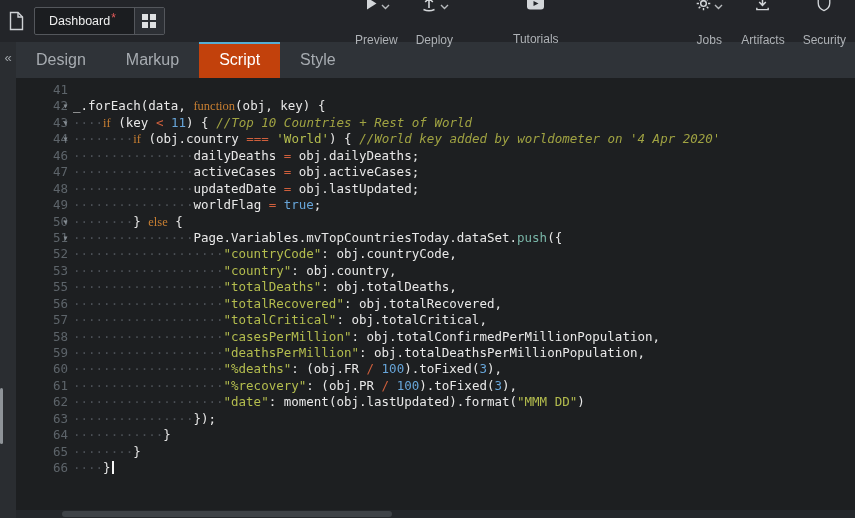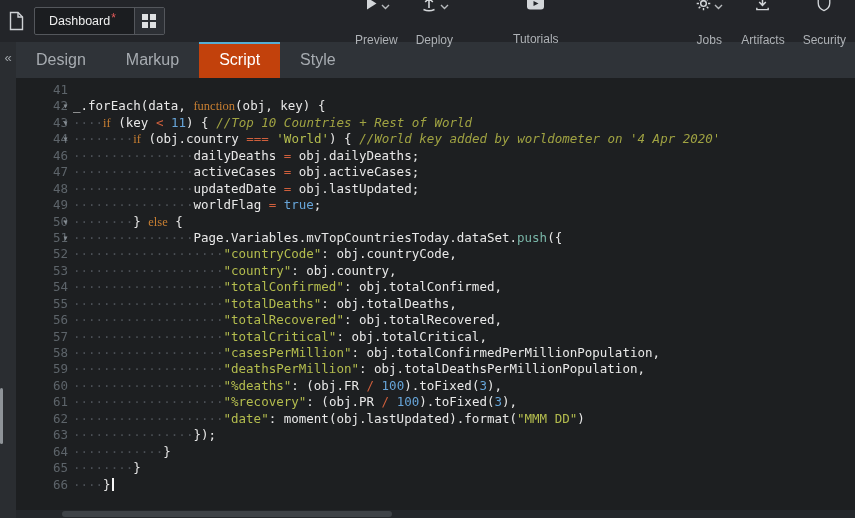--- a/index.html
+++ b/index.html
@@ -202,21 +202,20 @@
           <div class="code-row"><div class="gutter-cell">43</div><div class="fold-cell">▾</div><div class="code-cell"><span class="ws">····</span><span class="tk-k">if</span><span class="tk-p"> (key </span><span class="tk-o">&lt;</span><span class="tk-p"> </span><span class="tk-n">11</span><span class="tk-p">) { </span><span class="tk-c">//Top 10 Countries + Rest of World</span></div></div>
           <div class="code-row"><div class="gutter-cell">44</div><div class="fold-cell">▾</div><div class="code-cell"><span class="ws">········</span><span class="tk-k">if</span><span class="tk-p"> (obj.country </span><span class="tk-o">===</span><span class="tk-p"> </span><span class="tk-s">'World'</span><span class="tk-p">) { </span><span class="tk-c">//World key added by worldometer on '4 Apr 2020'</span></div></div>
           <div class="code-row"><div class="gutter-cell">46</div><div class="fold-cell"></div><div class="code-cell"><span class="ws">················</span><span class="tk-p">dailyDeaths </span><span class="tk-o">=</span><span class="tk-p"> obj.dailyDeaths;</span></div></div>
           <div class="code-row"><div class="gutter-cell">47</div><div class="fold-cell"></div><div class="code-cell"><span class="ws">················</span><span class="tk-p">activeCases </span><span class="tk-o">=</span><span class="tk-p"> obj.activeCases;</span></div></div>
           <div class="code-row"><div class="gutter-cell">48</div><div class="fold-cell"></div><div class="code-cell"><span class="ws">················</span><span class="tk-p">updatedDate </span><span class="tk-o">=</span><span class="tk-p"> obj.lastUpdated;</span></div></div>
           <div class="code-row"><div class="gutter-cell">49</div><div class="fold-cell"></div><div class="code-cell"><span class="ws">················</span><span class="tk-p">worldFlag </span><span class="tk-o">=</span><span class="tk-p"> </span><span class="tk-n">true</span><span class="tk-p">;</span></div></div>
           <div class="code-row"><div class="gutter-cell">50</div><div class="fold-cell">▾</div><div class="code-cell"><span class="ws">········</span><span class="tk-p">} </span><span class="tk-k">else</span><span class="tk-p"> {</span></div></div>
           <div class="code-row"><div class="gutter-cell">51</div><div class="fold-cell">▾</div><div class="code-cell"><span class="ws">················</span><span class="tk-p">Page.Variables.mvTopCountriesToday.dataSet.</span><span class="tk-f">push</span><span class="tk-p">({</span></div></div>
           <div class="code-row"><div class="gutter-cell">52</div><div class="fold-cell"></div><div class="code-cell"><span class="ws">····················</span><span class="tk-s">"countryCode"</span><span class="tk-p">: obj.countryCode,</span></div></div>
           <div class="code-row"><div class="gutter-cell">53</div><div class="fold-cell"></div><div class="code-cell"><span class="ws">····················</span><span class="tk-s">"country"</span><span class="tk-p">: obj.country,</span></div></div>
-          <div class="code-row"><div class="gutter-cell">54</div><div class="fold-cell"></div><div class="code-cell"><span class="ws">····················</span><span class="tk-s">"totalConfirmed"</span><span class="tk-p">: obj.totalConfirmed,</span></div></div>
           <div class="code-row"><div class="gutter-cell">55</div><div class="fold-cell"></div><div class="code-cell"><span class="ws">····················</span><span class="tk-s">"totalDeaths"</span><span class="tk-p">: obj.totalDeaths,</span></div></div>
           <div class="code-row"><div class="gutter-cell">56</div><div class="fold-cell"></div><div class="code-cell"><span class="ws">····················</span><span class="tk-s">"totalRecovered"</span><span class="tk-p">: obj.totalRecovered,</span></div></div>
           <div class="code-row"><div class="gutter-cell">57</div><div class="fold-cell"></div><div class="code-cell"><span class="ws">····················</span><span class="tk-s">"totalCritical"</span><span class="tk-p">: obj.totalCritical,</span></div></div>
           <div class="code-row"><div class="gutter-cell">58</div><div class="fold-cell"></div><div class="code-cell"><span class="ws">····················</span><span class="tk-s">"casesPerMillion"</span><span class="tk-p">: obj.totalConfirmedPerMillionPopulation,</span></div></div>
           <div class="code-row"><div class="gutter-cell">59</div><div class="fold-cell"></div><div class="code-cell"><span class="ws">····················</span><span class="tk-s">"deathsPerMillion"</span><span class="tk-p">: obj.totalDeathsPerMillionPopulation,</span></div></div>
           <div class="code-row"><div class="gutter-cell">60</div><div class="fold-cell"></div><div class="code-cell"><span class="ws">····················</span><span class="tk-s">"%deaths"</span><span class="tk-p">: (obj.FR </span><span class="tk-o">/</span><span class="tk-p"> </span><span class="tk-n">100</span><span class="tk-p">).toFixed(</span><span class="tk-n">3</span><span class="tk-p">),</span></div></div>
           <div class="code-row"><div class="gutter-cell">61</div><div class="fold-cell"></div><div class="code-cell"><span class="ws">····················</span><span class="tk-s">"%recovery"</span><span class="tk-p">: (obj.PR </span><span class="tk-o">/</span><span class="tk-p"> </span><span class="tk-n">100</span><span class="tk-p">).toFixed(</span><span class="tk-n">3</span><span class="tk-p">),</span></div></div>
           <div class="code-row"><div class="gutter-cell">62</div><div class="fold-cell"></div><div class="code-cell"><span class="ws">····················</span><span class="tk-s">"date"</span><span class="tk-p">: moment(obj.lastUpdated).format(</span><span class="tk-s">"MMM DD"</span><span class="tk-p">)</span></div></div>
           <div class="code-row"><div class="gutter-cell">63</div><div class="fold-cell"></div><div class="code-cell"><span class="ws">················</span><span class="tk-p">});</span></div></div>
           <div class="code-row"><div class="gutter-cell">64</div><div class="fold-cell"></div><div class="code-cell"><span class="ws">············</span><span class="tk-p">}</span></div></div>

